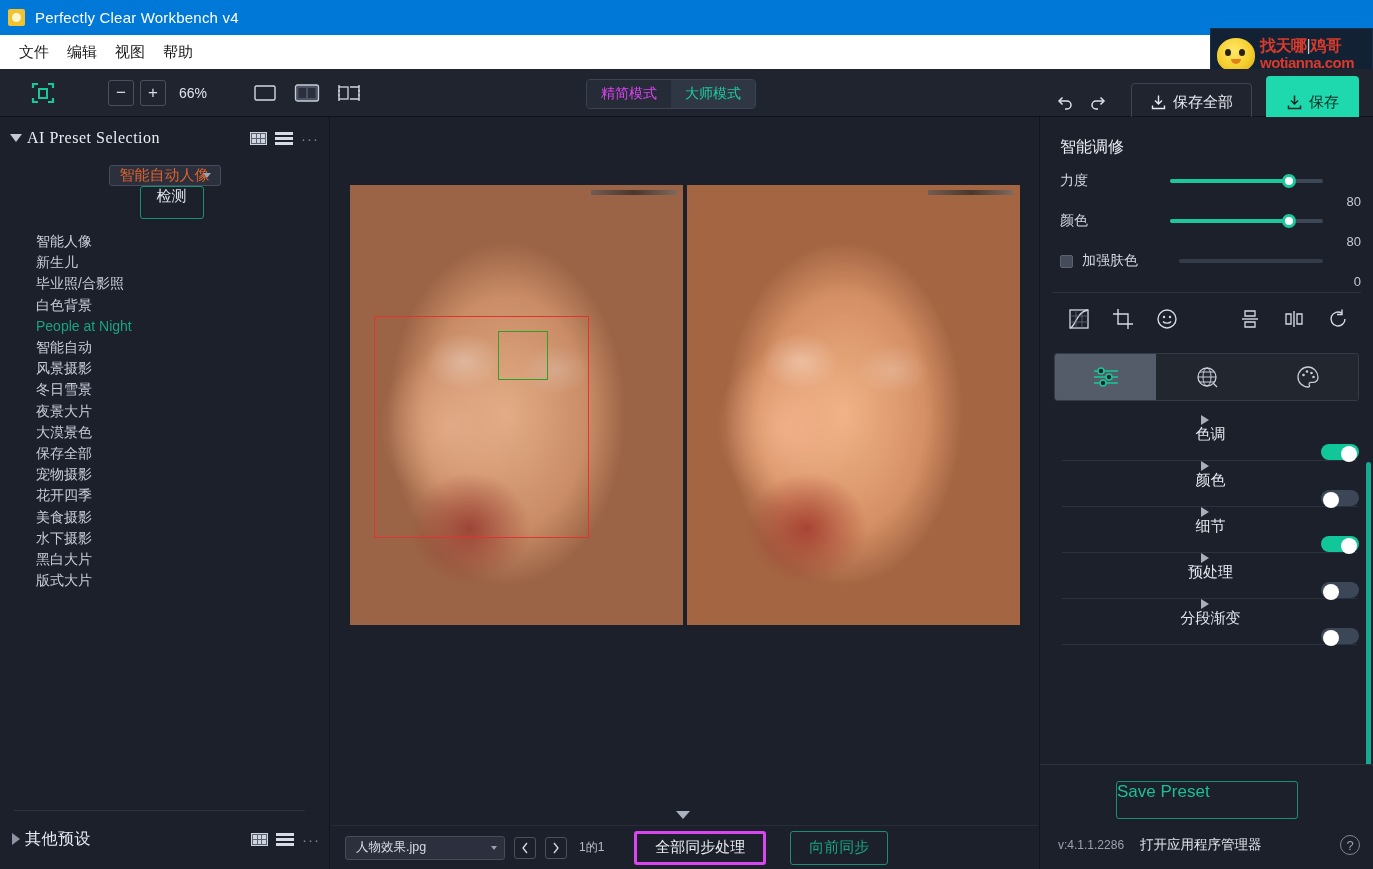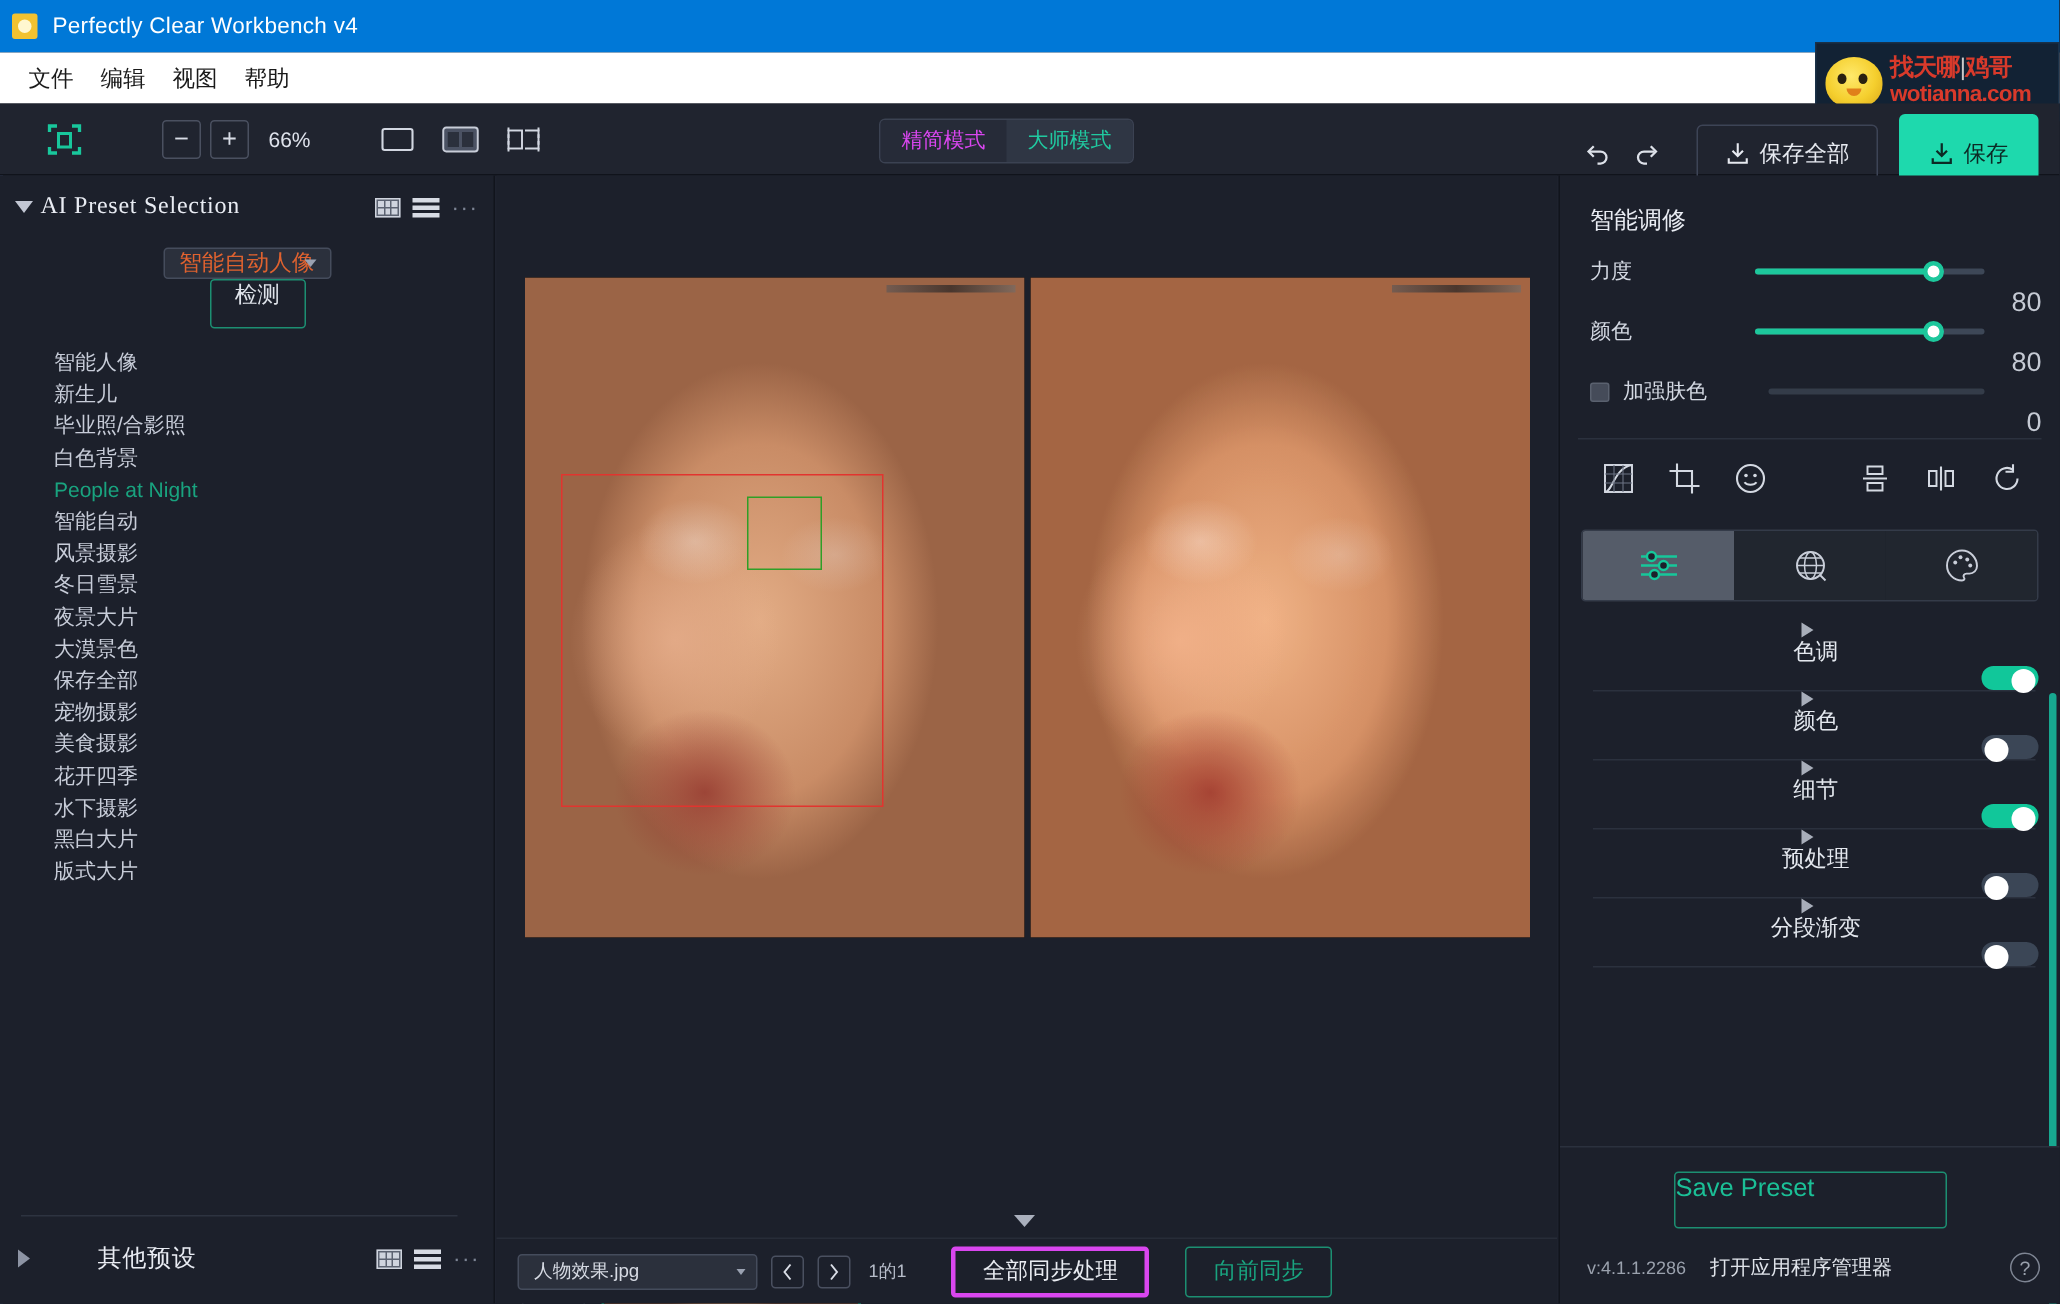--- a/index.html
+++ b/index.html
@@ -147,21 +147,21 @@
   .preset-list { margin-top: 12px; padding-left: 36px; }
   .preset-item {
     color: #c7ccd8; font-size: 14px; line-height: 21.2px; cursor: pointer;
   }
   .preset-item.highlight { color: #19a37f; }
   .lp-divider {
     position: absolute; left: 14px; right: 24px; bottom: 58px; height: 1px; background: #2d3340;
   }
   .lp-footer {
     position: absolute; left: 0; bottom: 10px; width: 330px; height: 40px;
-    display: flex; align-items: center; padding: 0 10px 0 12px; gap: 40px;
+    display: flex; align-items: center; padding: 0 10px 0 12px;
   }
 
   .grid-ico {
     width: 17px; height: 13px; border: 1px solid #cfd4de; background: #5b6271;
     display: grid; grid-template-columns: 1fr 1fr 1fr; grid-template-rows: 1fr 1fr; gap: 1px; cursor: pointer;
     padding: 1px;
   }
   .grid-ico i { background: #cfd4de; display: block; }
   .list-ico { width: 18px; height: 13px; display: flex; flex-direction: column; justify-content: space-between; cursor: pointer; }
   .list-ico i { display: block; height: 3px; background: #d7dbe4; }
@@ -265,21 +265,21 @@
   .slider-row { display: flex; align-items: center; height: 34px; padding: 0 12px 0 20px; margin-top: 6px; }
   .slider-label { color: #d3d8e2; font-size: 14px; width: 110px; }
   .slider-track {
     flex: 1; height: 4px; background: #3d4757; border-radius: 2px; position: relative; margin-right: 14px;
   }
   .slider-fill { position: absolute; left: 0; top: 0; height: 4px; background: #1dc79c; border-radius: 2px; }
   .slider-knob {
     position: absolute; top: -5px; width: 14px; height: 14px; border-radius: 50%;
     background: #ffffff; border: 3px solid #1dc79c; cursor: pointer;
   }
-  .slider-val { color: #c5cad4; font-size: 18px; width: 24px; text-align: right; margin-top: 40px; }
+  .slider-val { color: #c5cad4; font-size: 13px; width: 24px; text-align: right; margin-top: 40px; }
   .checkbox {
     width: 13px; height: 13px; border: 1px solid #5a616f; background: #454b59; border-radius: 2px;
     margin-right: 9px; flex: 0 0 auto; cursor: pointer;
   }
   .rp-sep { height: 1px; background: #2b313e; margin: 14px 12px 0 12px; }
   .tool-icons {
     display: flex; align-items: center; height: 56px; padding: 0 24px 0 28px; gap: 22px;
   }
   .tool-icons .spacer { flex: 1; }
   .seg-tabs {
@@ -468,22 +468,22 @@
       <div class="preset-item">毕业照/合影照</div>
       <div class="preset-item">白色背景</div>
       <div class="preset-item highlight">People at Night</div>
       <div class="preset-item">智能自动</div>
       <div class="preset-item">风景摄影</div>
       <div class="preset-item">冬日雪景</div>
       <div class="preset-item">夜景大片</div>
       <div class="preset-item">大漠景色</div>
       <div class="preset-item">保存全部</div>
       <div class="preset-item">宠物摄影</div>
+      <div class="preset-item">花开四季</div>
       <div class="preset-item">美食摄影</div>
-      <div class="preset-item">花开四季</div>
       <div class="preset-item">水下摄影</div>
       <div class="preset-item">黑白大片</div>
       <div class="preset-item">版式大片</div>
     </div>
 
     <div class="lp-divider"></div>
 
     <div class="lp-footer">
       <div class="caret right"></div>
       <div class="lp-title cn">其他预设</div>

